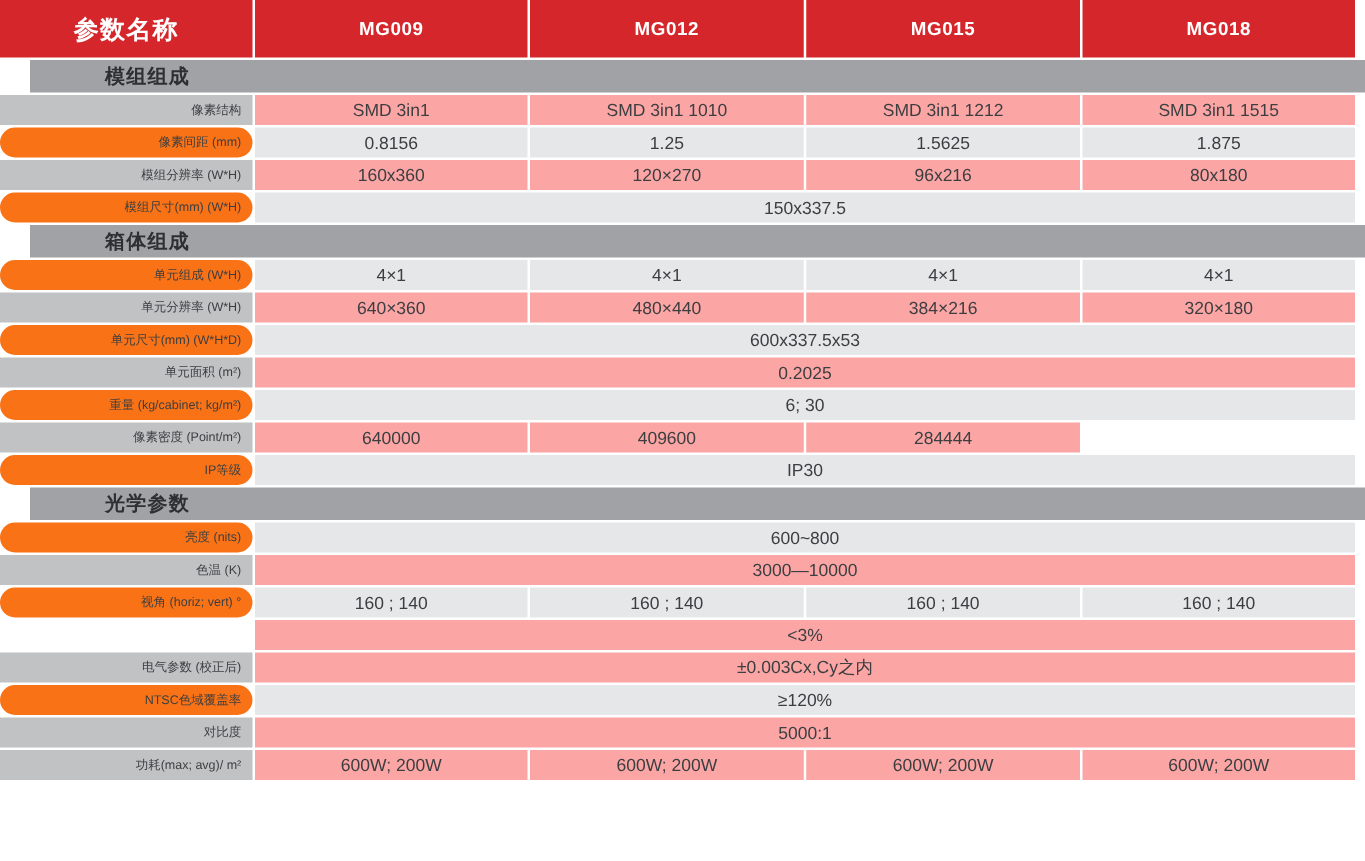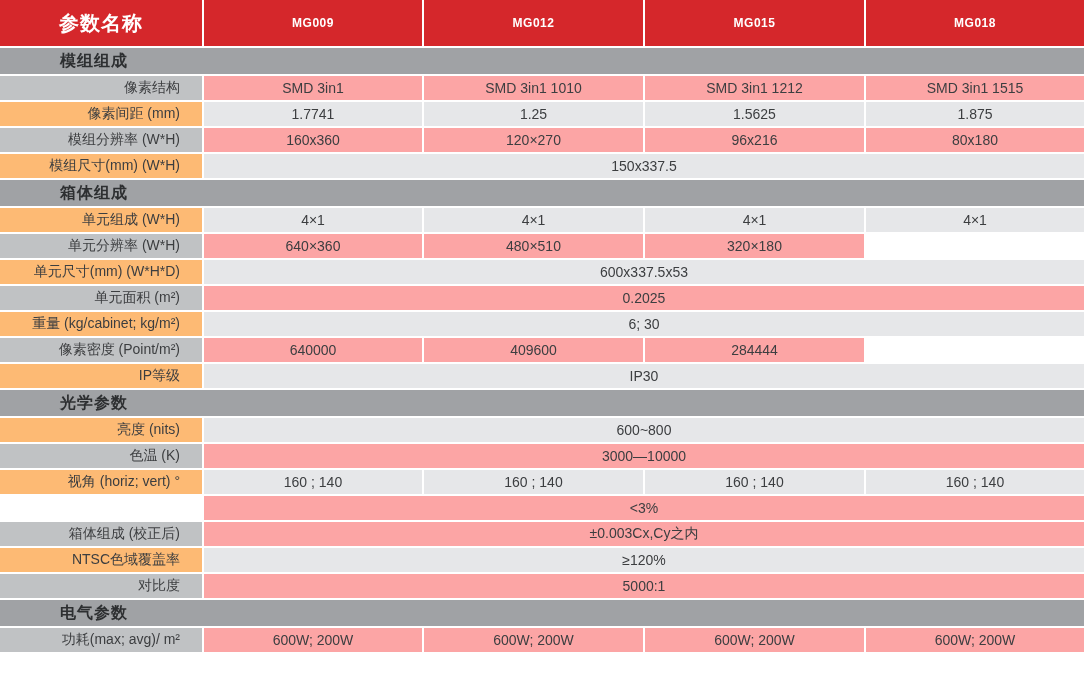--- a/index.html
+++ b/index.html
@@ -16,45 +16,45 @@
   .row{
     display:grid;
     grid-template-columns:202px 218px 219px 219px 218px;
     column-gap:2px;
   }
   
   .header-row{height:46px;}
   .header-cell{
     background:var(--accent,#d5272b);
     color:#ffffff;display:flex;align-items:center;justify-content:center;
-    font-weight:bold;font-size:12px;letter-spacing:0.5px;
+    font-weight:bold;font-size:15px;letter-spacing:0.5px;
   }
   .header-cell.param{font-size:20px;letter-spacing:1px;}
   
-  .section-row{height:26px;grid-template-columns:1084px;}
+  .section-row{height:26px;grid-template-columns:1084px;padding-left:24px;}
   .section-cell{
     background:#a0a2a5;color:#2d2f31;
     display:flex;align-items:center;
     padding-left:60px;box-sizing:border-box;
     font-size:16px;font-weight:bold;letter-spacing:1px;
   }
   
   .data-row{height:24px;}
   .label-cell{
     display:flex;align-items:center;justify-content:flex-end;
-    padding-right:22px;box-sizing:border-box;
-    font-size:14px;color:#3c3e40;white-space:nowrap;
+    padding-right:9px;box-sizing:border-box;
+    font-size:10px;color:#3c3e40;white-space:nowrap;
   }
   .value-cell,.merged-cell{
     display:flex;align-items:center;justify-content:center;
     font-size:14px;color:#3c3e40;white-space:nowrap;
   }
   .merged-cell{grid-column:2 / 6;}
   .data-row.dark  .label-cell{background:#c0c2c4;}
-  .data-row.light .label-cell{background:#fdba74;}
+  .data-row.light .label-cell{background:#f97316;border-radius:12px;}
   .data-row.dark  .value-cell,.data-row.dark  .merged-cell{background:#fca5a5;}
   .data-row.light .value-cell,.data-row.light .merged-cell{background:#e6e7e9;}
 </style>
 </head>
 <body>
 
 <div id="spec-table">
   <div class="row header-row">
     <div class="header-cell param">参数名称</div>
     <div class="header-cell">MG009</div>
@@ -68,21 +68,21 @@
     </div>
     <div class="row data-row dark">
       <div class="label-cell">像素结构</div>
       <div class="value-cell">SMD 3in1</div>
       <div class="value-cell">SMD 3in1 1010</div>
       <div class="value-cell">SMD 3in1 1212</div>
       <div class="value-cell">SMD 3in1 1515</div>
     </div>
     <div class="row data-row light">
       <div class="label-cell">像素间距 (mm)</div>
-      <div class="value-cell">1.7741</div>
+      <div class="value-cell">0.8156</div>
       <div class="value-cell">1.25</div>
       <div class="value-cell">1.5625</div>
       <div class="value-cell">1.875</div>
     </div>
     <div class="row data-row dark">
       <div class="label-cell">模组分辨率 (W*H)</div>
       <div class="value-cell">160x360</div>
       <div class="value-cell">120×270</div>
       <div class="value-cell">96x216</div>
       <div class="value-cell">80x180</div>
@@ -97,21 +97,22 @@
     <div class="row data-row light">
       <div class="label-cell">单元组成 (W*H)</div>
       <div class="value-cell">4×1</div>
       <div class="value-cell">4×1</div>
       <div class="value-cell">4×1</div>
       <div class="value-cell">4×1</div>
     </div>
     <div class="row data-row dark">
       <div class="label-cell">单元分辨率 (W*H)</div>
       <div class="value-cell">640×360</div>
-      <div class="value-cell">480×510</div>
+      <div class="value-cell">480×440</div>
+      <div class="value-cell">384×216</div>
       <div class="value-cell">320×180</div>
     </div>
     <div class="row data-row light">
       <div class="label-cell">单元尺寸(mm) (W*H*D)</div>
       <div class="merged-cell">600x337.5x53</div>
     </div>
     <div class="row data-row dark">
       <div class="label-cell">单元面积 (m²)</div>
       <div class="merged-cell">0.2025</div>
     </div>
@@ -144,33 +145,30 @@
       <div class="label-cell">视角 (horiz; vert) °</div>
       <div class="value-cell">160 ; 140</div>
       <div class="value-cell">160 ; 140</div>
       <div class="value-cell">160 ; 140</div>
       <div class="value-cell">160 ; 140</div>
     </div>
     <div class="row data-row dark">
       <div class="merged-cell">&lt;3%</div>
     </div>
     <div class="row data-row dark">
-      <div class="label-cell">箱体组成 (校正后)</div>
+      <div class="label-cell">电气参数 (校正后)</div>
       <div class="merged-cell">±0.003Cx,Cy之内</div>
     </div>
     <div class="row data-row light">
       <div class="label-cell">NTSC色域覆盖率</div>
       <div class="merged-cell">≥120%</div>
     </div>
     <div class="row data-row dark">
       <div class="label-cell">对比度</div>
       <div class="merged-cell">5000:1</div>
-    </div>
-    <div class="row section-row">
-      <div class="section-cell">电气参数</div>
     </div>
     <div class="row data-row dark">
       <div class="label-cell">功耗(max; avg)/ m²</div>
       <div class="value-cell">600W; 200W</div>
       <div class="value-cell">600W; 200W</div>
       <div class="value-cell">600W; 200W</div>
       <div class="value-cell">600W; 200W</div>
     </div>
   </div>
 

